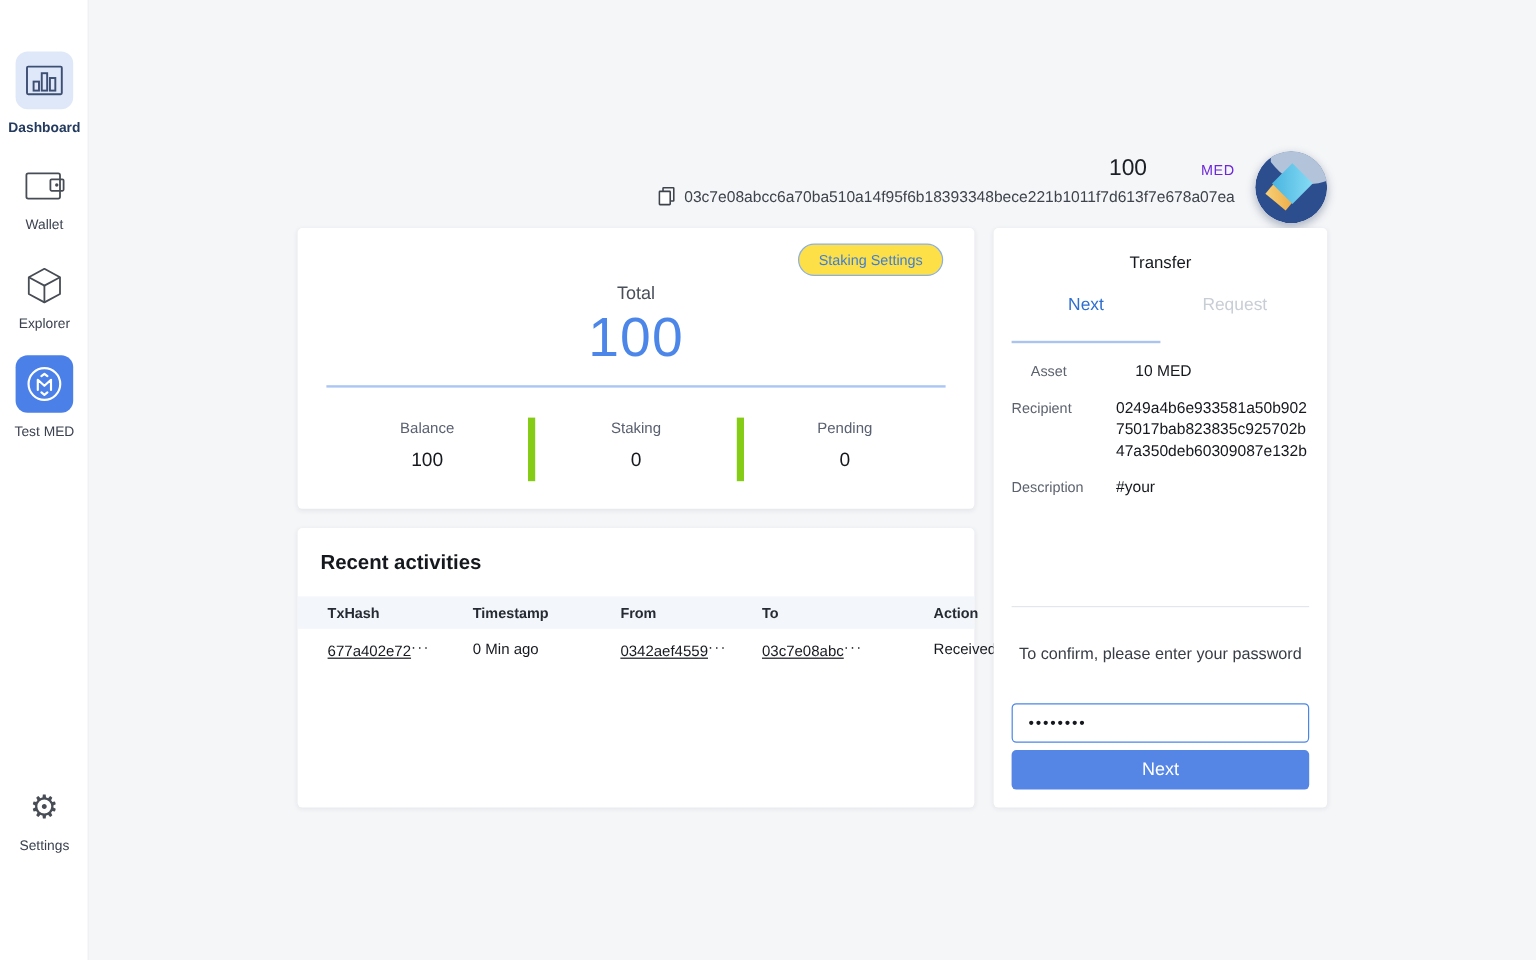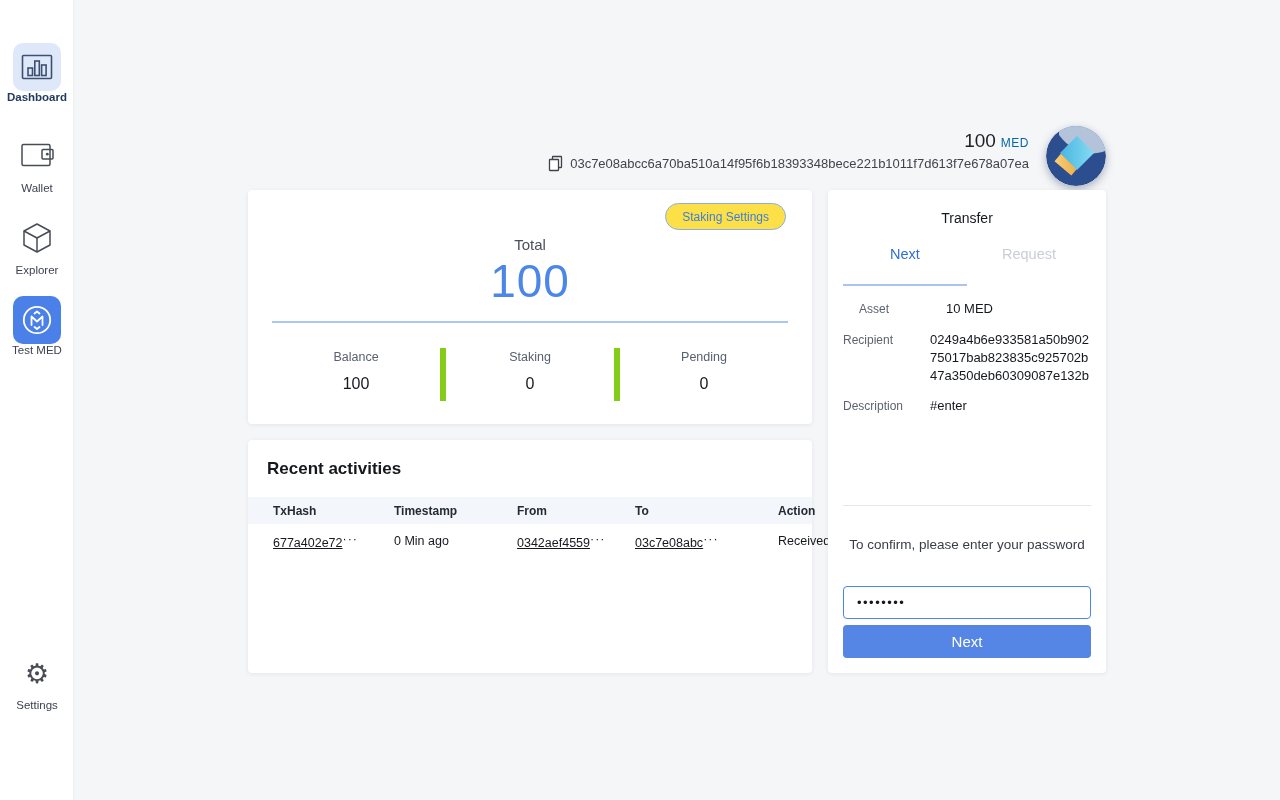--- a/index.html
+++ b/index.html
@@ -11,31 +11,31 @@
     overflow:hidden;
   }
   .app { position:relative; width:1280px; height:800px; }
 
   
   .sidebar {
     position:absolute; left:0; top:0; width:74px; height:800px;
     background:#ffffff; border-right:1px solid #eceef1;
   }
   .side-item { position:absolute; left:0; width:74px; display:flex; flex-direction:column; align-items:center; cursor:pointer; }
-  .side-label { font-size:11.5px; color:#3c4250; margin-top:0; text-align:center; }
+  .side-label { font-size:11.5px; color:#3c4250; margin-top:10px; text-align:center; }
   .side-label.active { color:#233a5e; font-weight:700; }
   .icon-box { width:48px; height:48px; border-radius:10px; display:flex; align-items:center; justify-content:center; }
   .icon-box.dash { background:#dfe8f8; }
   .icon-box.med  { background:#4a80e8; }
   .gear-glyph { font-size:27px; color:#474c55; line-height:1; font-family:"DejaVu Sans", sans-serif; }
 
   
   .balance-line { position:absolute; top:130px; right:251px; display:flex; align-items:baseline; gap:5px; }
   .balance-amount { font-size:19px; color:#1c2026; }
-  .balance-unit { font-size:12px; color:#0369a1; letter-spacing:0.5px; }
+  .balance-unit { font-size:12px; color:#6d28d9; letter-spacing:0.5px;margin-left:40px; }
   .address-line { position:absolute; top:155px; right:251px; display:flex; align-items:center; gap:7px; }
   .address-text { font-size:13px; color:#3f444c; }
   .copy-btn { cursor:pointer; display:flex; align-items:center; }
   .logo-circle { position:absolute; left:1046px; top:126px; width:60px; height:60px; border-radius:50%;
                  box-shadow:0 3px 8px rgba(20,40,80,0.35); }
 
   
   .card { position:absolute; background:#fff; border-radius:4px; box-shadow:0 1px 4px rgba(30,40,60,0.08); }
   .card-total      { left:248px; top:190px; width:564px; height:234px; }
   .card-activities { left:248px; top:440px; width:564px; height:233px; }
@@ -245,21 +245,21 @@
       <div class="t-value">10 MED</div>
     </div>
 
     <div class="t-field" style="top:141px;">
       <div class="t-label">Recipient</div>
       <div class="t-value">0249a4b6e933581a50b90275017bab823835c925702b47a350deb60309087e132b</div>
     </div>
 
     <div class="t-field" style="top:207px;">
       <div class="t-label">Description</div>
-      <div class="t-value">#enter</div>
+      <div class="t-value">#your</div>
     </div>
 
     <div class="t-divider"></div>
 
     <div class="confirm-text">To confirm, please enter your password</div>
 
     <input class="password-input" type="text" value="••••••••" style="">
 
     <button class="next-btn">Next</button>
   </section>

